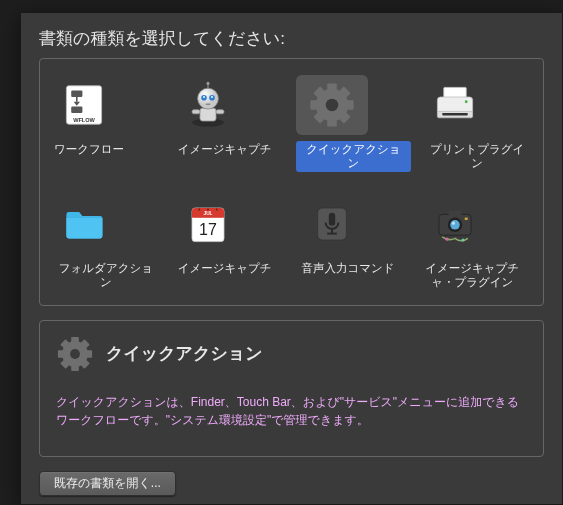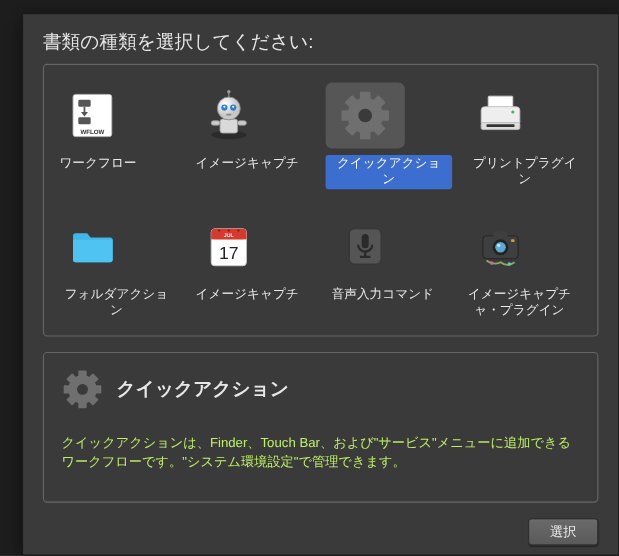--- a/index.html
+++ b/index.html
@@ -88,21 +88,21 @@
     margin-bottom: 14px;
   }
   .desc-title {
     font-size: 17px;
     font-weight: 700;
     color: #e8e8e8;
   }
   .desc-text {
     font-size: 12px;
     line-height: 1.55;
-    color: #bef264;
+    color: #f0abfc;
     margin-top: 20px;
   }
   .buttons {
     display: flex;
     margin-top: 14px;
     gap: 10px;
   }
   .spacer { flex: 1; }
   .btn {
     background: linear-gradient(#6a6a6a,#5a5a5a);
@@ -269,17 +269,17 @@
     </g>
     <circle cx="50" cy="50" r="13" fill="#3a3a3a"></circle>
   </svg>
         </span>
       <span class="desc-title">クイックアクション</span>
     </div>
     <div class="desc-text">クイックアクションは、Finder、Touch Bar、および"サービス"メニューに追加できるワークフローです。"システム環境設定"で管理できます。</div>
   </div>
 
   <div class="buttons">
+    <button class="btn">既存の書類を開く...</button>
     <div class="spacer"></div>
-    <button class="btn">選択</button>
   </div>
 
 </div>
 
 </body></html>

